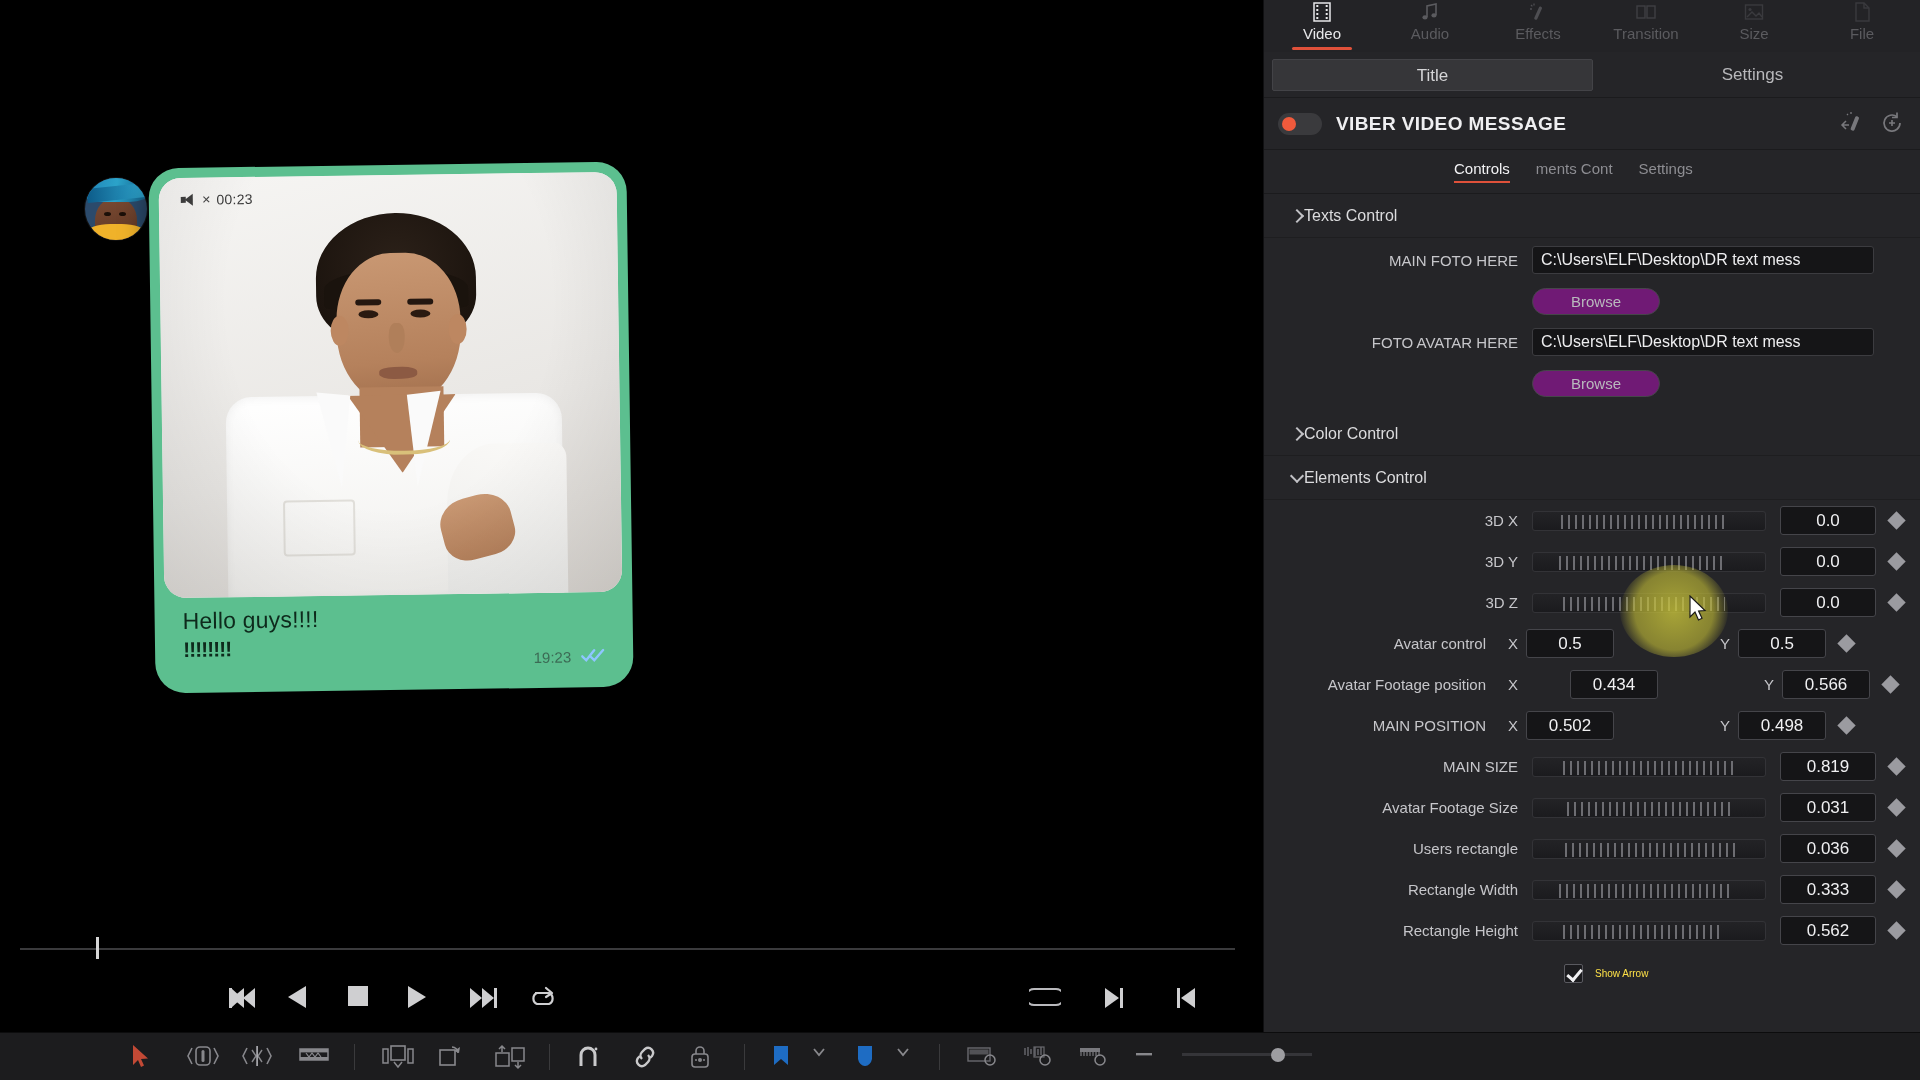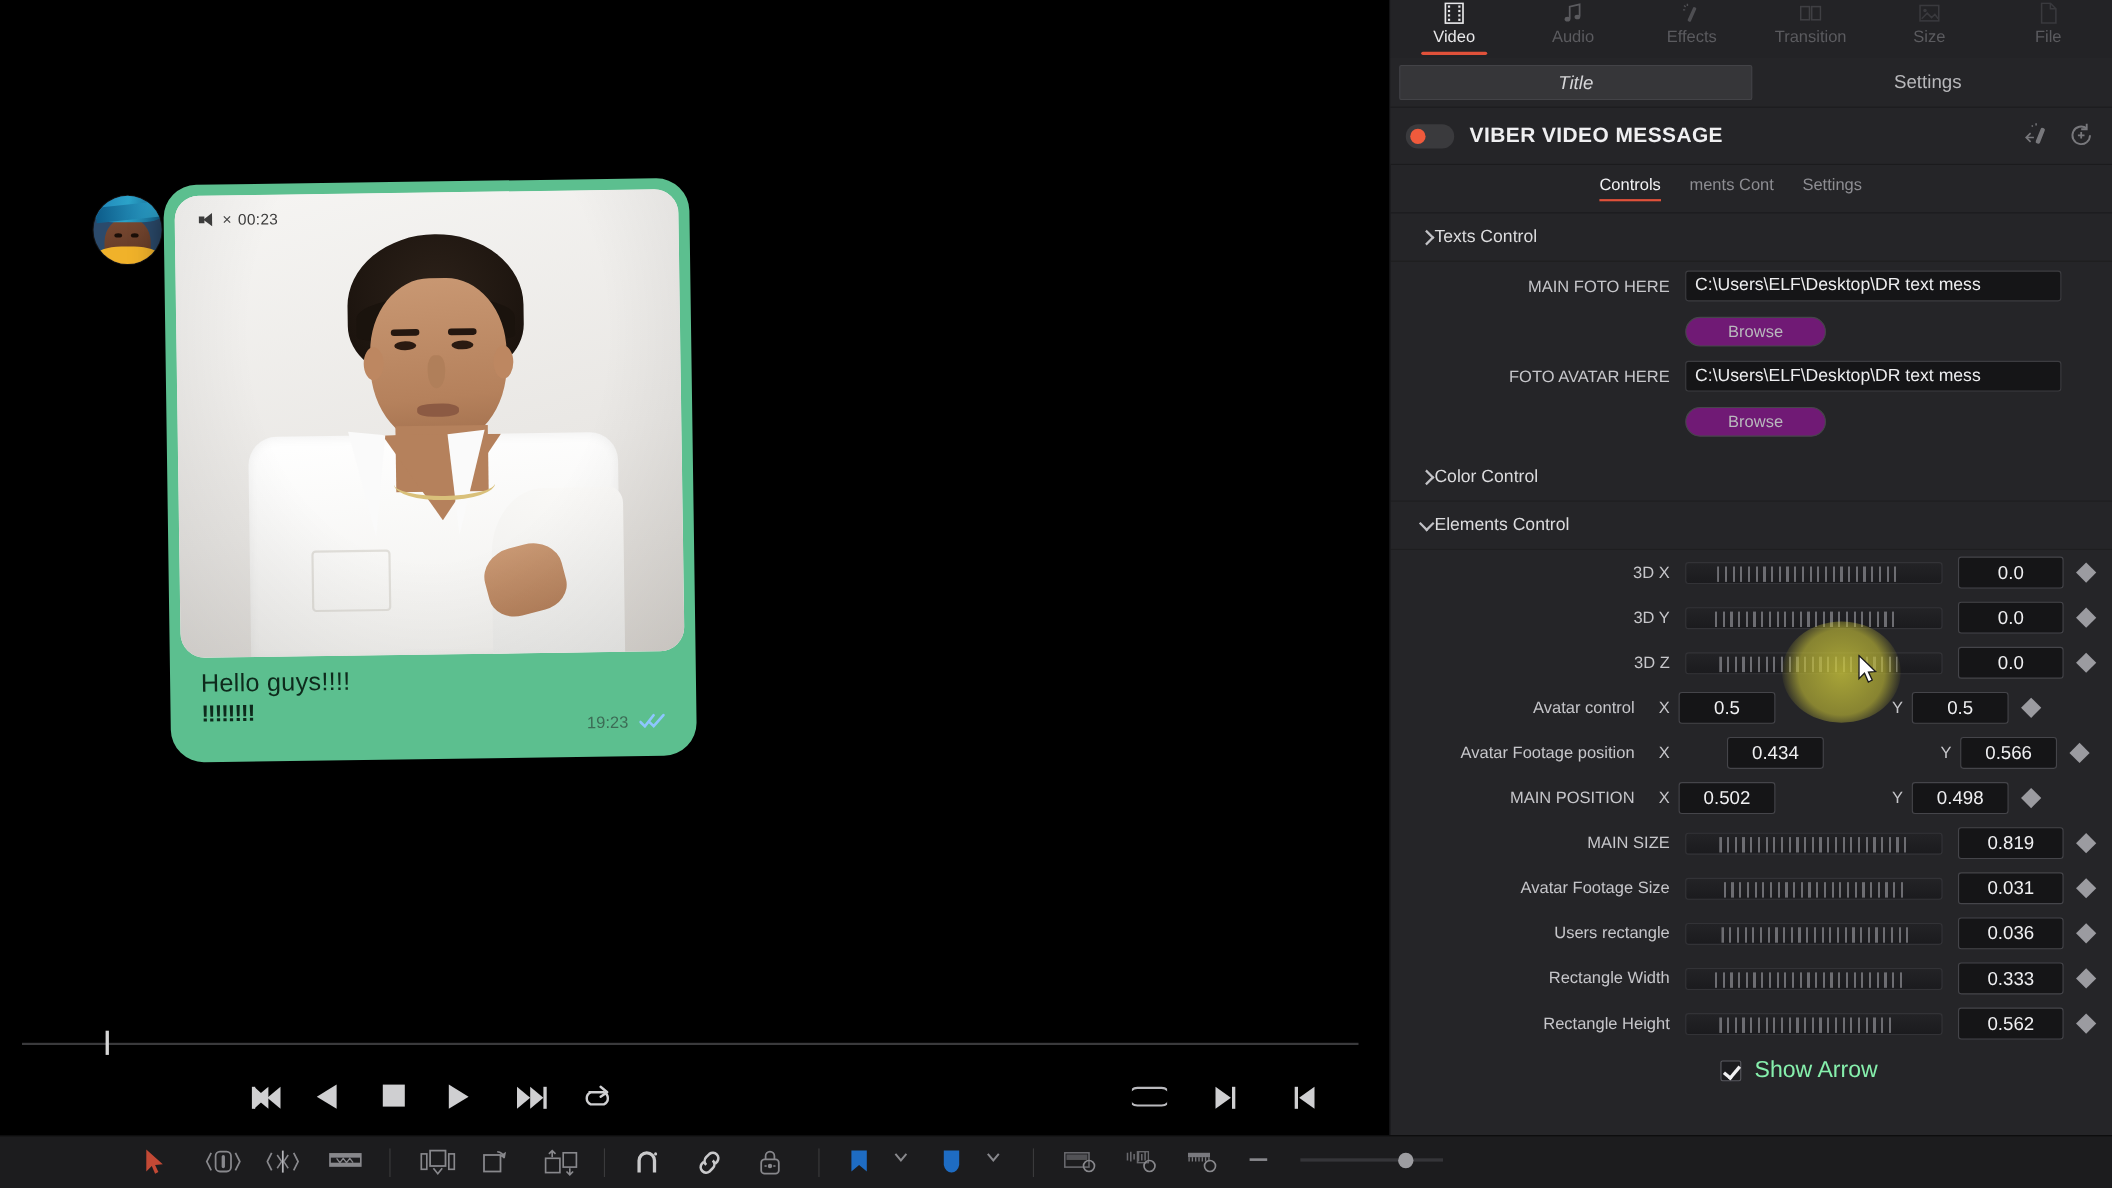--- a/index.html
+++ b/index.html
@@ -242,21 +242,21 @@
 
   #seg-row{
     height: 46px; background:#252528;
     display:flex; align-items:center; padding: 0 8px; gap: 0;
     border-bottom: 1px solid #1b1b1d;
   }
   .seg{
     flex:1; height: 32px; line-height: 32px; text-align:center;
     font-size: 17px; color:#d6d6d8; cursor:pointer;
   }
-  .seg.on{ background:#363639; border: 1px solid #434347; border-radius: 2px; font-style: italic; }
+  .seg.on{ background:#363639; border: 1px solid #434347; border-radius: 2px; }
   .seg.off{ color:#b8b8bb; }
 
   #title-row{
     height: 52px; display:flex; align-items:center; padding: 0 14px;
     border-bottom: 1px solid #1b1b1d; background:#252528;
   }
   .toggle-pill{
     width: 44px; height: 22px; border-radius: 11px; background:#3a3a3d;
     position:relative; margin-right: 14px; cursor:pointer;
   }
@@ -332,21 +332,21 @@
   }
   .cbox{
     width: 19px; height: 19px; background:#1b1b1e; border: 1px solid #5a5a60;
     border-radius: 2px; position:relative;
   }
   .cbox:after{
     content:""; position:absolute; left: 5px; top: 1px; width: 6px; height: 12px;
     border-right: 3px solid #f0f0f2; border-bottom: 3px solid #f0f0f2;
     transform: rotate(40deg);
   }
-  #checkrow .clabel{ font-size: 21px; color:#86efac; }
+  #checkrow .clabel{ font-size: 10px; color:#fde047; }
 
   
   #cursor-glow{
     position:absolute; left: 1620px; top: 565px; width: 108px; height: 92px;
     border-radius: 50%;
     background: radial-gradient(circle, rgba(205,200,60,.78) 0%, rgba(196,190,55,.62) 55%, rgba(180,175,50,0) 78%);
     pointer-events:none;
   }
   #mouse-cursor{
     position:absolute; left: 1688px; top: 595px; width: 20px; height: 30px;

